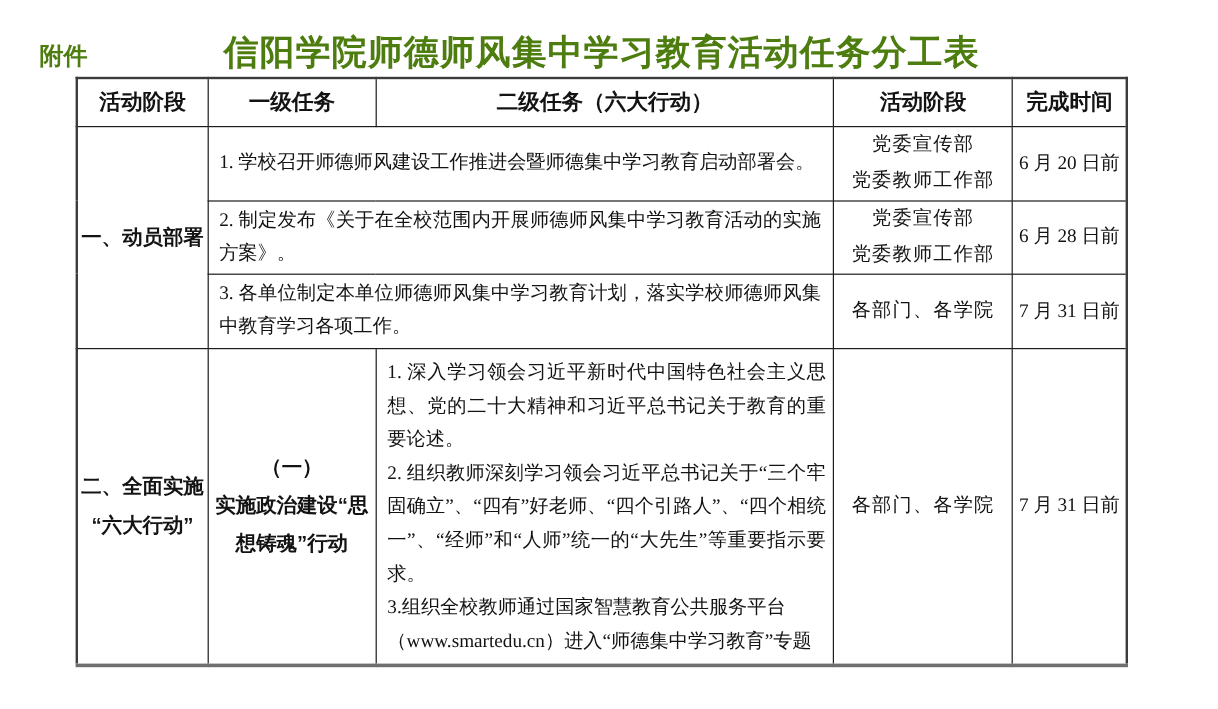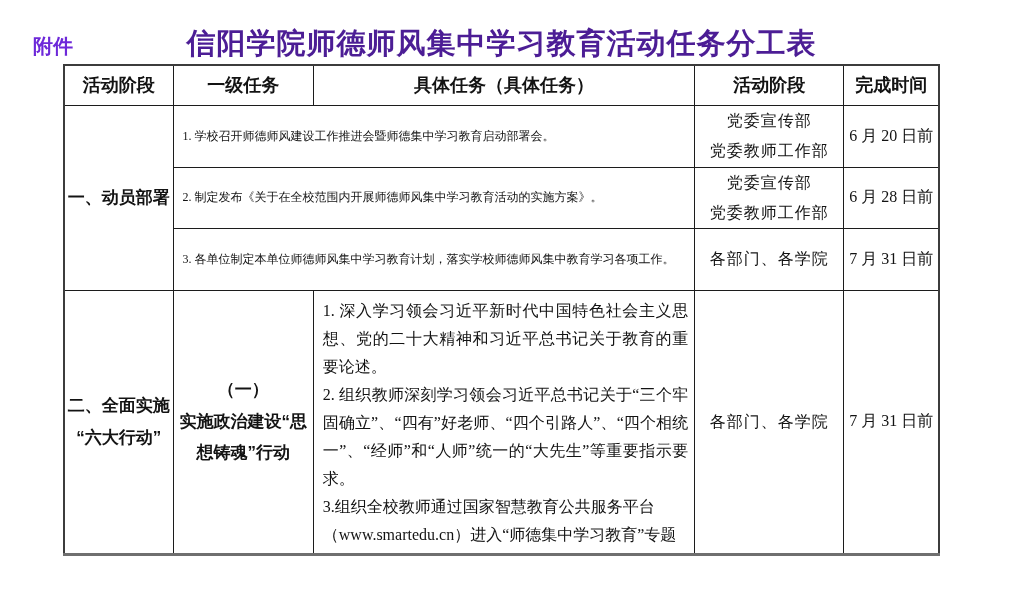--- a/index.html
+++ b/index.html
@@ -15,33 +15,33 @@
     background: #ffffff;
     overflow: hidden;
   }
   .attachment {
     position: absolute;
     left: 33px;
     top: 33px;
     font-size: 20px;
     font-weight: 600;
     font-family: "Liberation Serif", "DejaVu Serif", serif;
-    color: #6d28d9;
+    color: #4d7c0f;
   }
   .title {
     position: absolute;
     left: 63px;
     top: 24px;
     width: 877px;
     text-align: center;
     font-size: 29px;
     font-weight: bold;
     letter-spacing: 1px;
     font-family: "Liberation Serif", "DejaVu Serif", serif;
-    color: #4c1d95;
+    color: #4d7c0f;
     white-space: nowrap;
   }
   table.task-table {
     position: absolute;
     left: 63px;
     top: 64px;
     width: 877px;
     border-collapse: collapse;
     table-layout: fixed;
     border: 2px solid #3c3c3c;
@@ -70,21 +70,21 @@
   }
   .stage {
     font-family: "Liberation Sans", "DejaVu Sans", sans-serif;
     font-weight: bold;
     font-size: 17px;
     text-align: center;
     line-height: 1.85;
     margin-top: 38px;
   }
   .task {
-    font-size: 12px;
+    font-size: 16px;
     text-align: justify;
     text-justify: inter-character;
     line-height: 1.72;
     padding: 2px 10px 2px 9px;
   }
   .unit {
     font-size: 16px;
     text-align: center;
     line-height: 1.85;
     letter-spacing: 1px;
@@ -124,21 +124,21 @@
         <col class="c2">
         <col class="c3">
         <col class="c4">
         <col class="c5">
     </colgroup>
 
     <tbody>
         <tr class="hrow">
       <th>活动阶段</th>
       <th>一级任务</th>
-      <th>具体任务（具体任务）</th>
+      <th>二级任务（六大行动）</th>
       <th>活动阶段</th>
       <th>完成时间</th>
     </tr>
 
     <tr class="r1">
       <td class="stage preline" rowspan="3">一、动员部署</td>
       <td class="task" colspan="2">1. 学校召开师德师风建设工作推进会暨师德集中学习教育启动部署会。</td>
       <td class="unit preline">党委宣传部
 党委教师工作部</td>
       <td class="deadline">6 月 20 日前</td>

